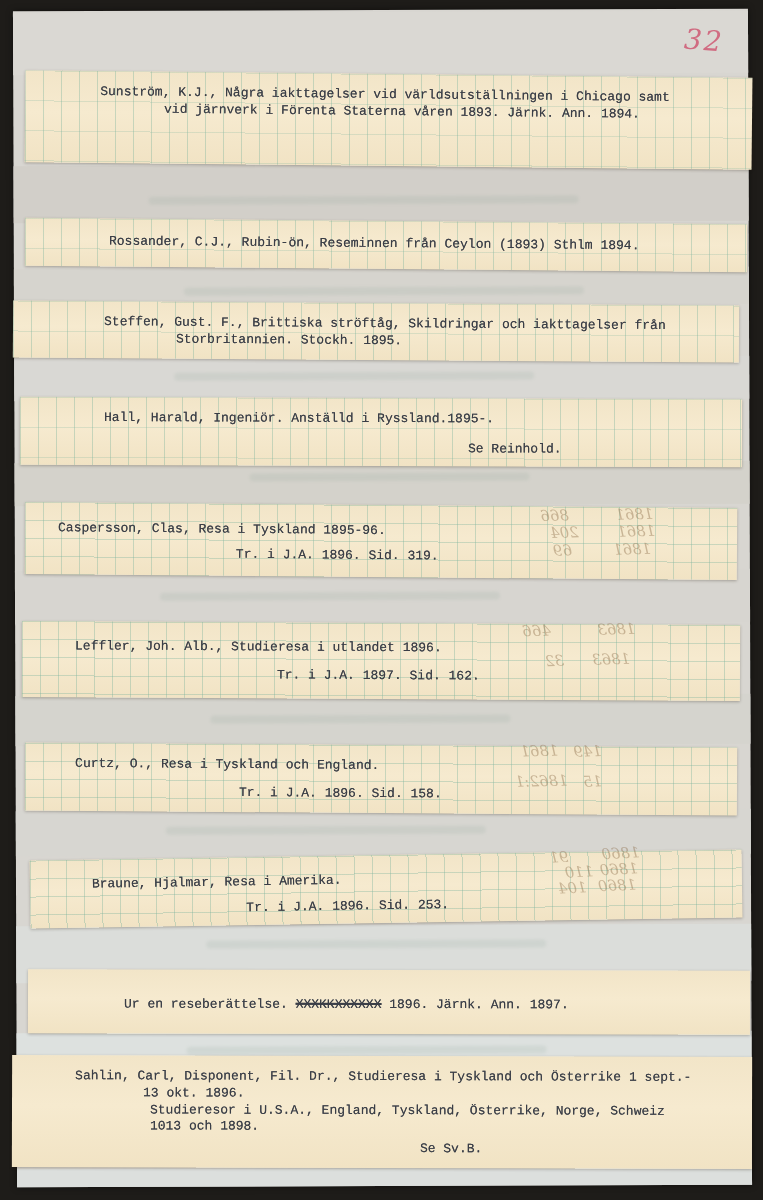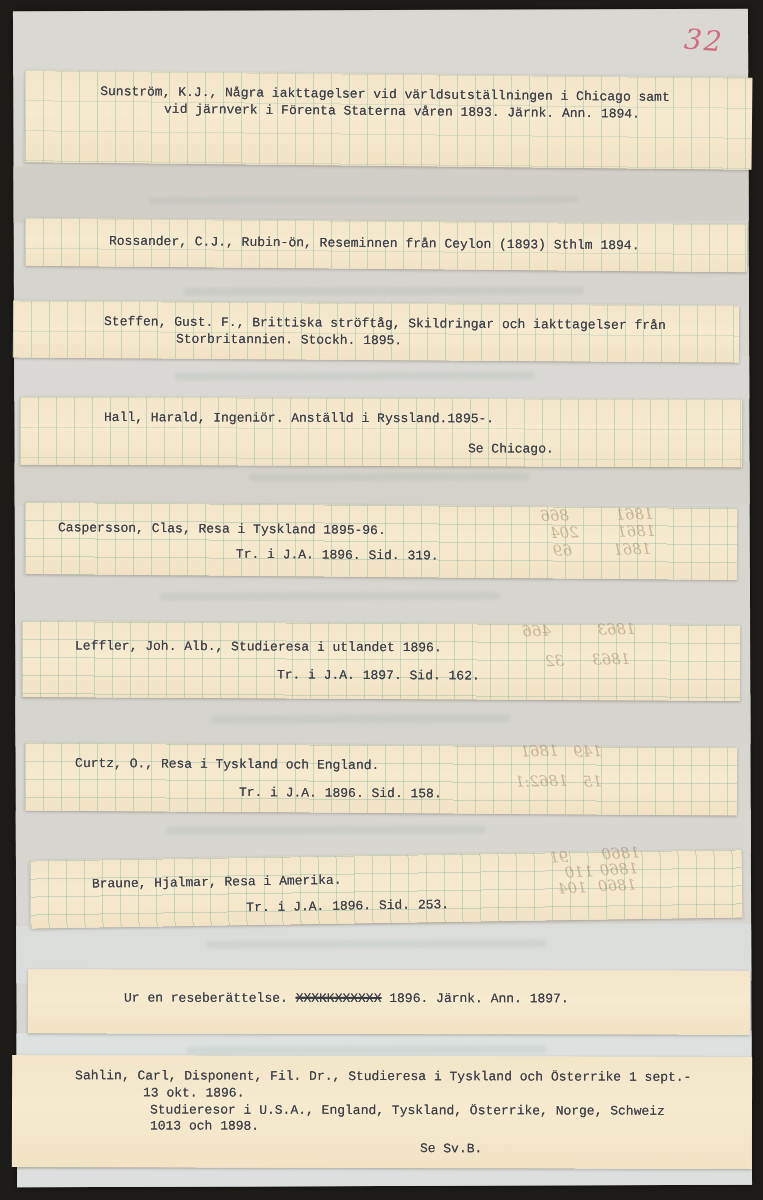--- a/index.html
+++ b/index.html
@@ -107,21 +107,21 @@
     </div>
     <div class="slip grid-vertical" style="left: 25px; top: 221px; width: 722px; height: 48px; transform: rotate(0.5deg);">
       <div class="tw-line" style="left: 84px; top: 16px;">Rossander, C.J., Rubin-ön, Reseminnen från Ceylon (1893) Sthlm 1894.</div>
     </div>
     <div class="slip grid-vertical" style="left: 13px; top: 303px; width: 726px; height: 57px; transform: rotate(0.4deg);">
       <div class="tw-line" style="left: 91px; top: 14px;">Steffen, Gust. F., Brittiska ströftåg, Skildringar och iakttagelser från</div>
       <div class="tw-line" style="left: 163px; top: 31px;">Storbritannien. Stockh. 1895.</div>
     </div>
     <div class="slip grid-vertical" style="left: 20px; top: 398px; width: 722px; height: 68px; transform: rotate(0.2deg);">
       <div class="tw-line" style="left: 84px; top: 14px;">Hall, Harald, Ingeniör. Anställd i Ryssland.1895-.</div>
-      <div class="tw-line" style="left: 448px; top: 44px;">Se Chicago.</div>
+      <div class="tw-line" style="left: 448px; top: 44px;">Se Reinhold.</div>
     </div>
     <div class="slip grid-square" style="left: 25px; top: 505px; width: 712px; height: 72px; transform: rotate(0.5deg);">
       <div class="tw-line" style="left: 33px; top: 19px;">Caspersson, Clas, Resa i Tyskland 1895-96.</div>
       <div class="tw-line" style="left: 211px; top: 44px;">Tr. i J.A. 1896. Sid. 319.</div>
       <div class="bleed-mark" style="left: 515px; top: 0px;">866</div>
       <div class="bleed-mark" style="left: 590px; top: -2px;">1861</div>
       <div class="bleed-mark" style="left: 525px; top: 17px;">204</div>
       <div class="bleed-mark" style="left: 592px; top: 15px;">1861</div>
       <div class="bleed-mark" style="left: 528px; top: 35px;">69</div>
       <div class="bleed-mark" style="left: 588px; top: 33px;">1861</div>
@@ -146,21 +146,21 @@
       <div class="tw-line" style="left: 62px; top: 18px;">Braune, Hjalmar, Resa i Amerika.</div>
       <div class="tw-line" style="left: 216px; top: 44px;">Tr. i J.A. 1896. Sid. 253.</div>
       <div class="bleed-mark" style="left: 520px; top: -4px;">91</div>
       <div class="bleed-mark" style="left: 572px; top: -7px;">1860</div>
       <div class="bleed-mark" style="left: 535px; top: 11px;">110</div>
       <div class="bleed-mark" style="left: 570px; top: 9px;">1860</div>
       <div class="bleed-mark" style="left: 528px; top: 27px;">104</div>
       <div class="bleed-mark" style="left: 568px; top: 25px;">1860</div>
     </div>
     <div class="slip" style="left: 28px; top: 970px; width: 722px; height: 64px; transform: rotate(0.1deg);">
-      <div class="tw-line" style="left: 96px; top: 22px;"><span>Ur en reseberättelse. </span><span class="struck">XXXKKXXXXXX</span><span> 1896. Järnk. Ann. 1897.</span></div>
+      <div class="tw-line" style="left: 96px; top: 28px;"><span>Ur en reseberättelse. </span><span class="struck">XXXKKXXXXXX</span><span> 1896. Järnk. Ann. 1897.</span></div>
     </div>
     <div class="slip" style="left: 12px; top: 1056px; width: 740px; height: 112px; transform: rotate(0.15deg);">
       <div class="tw-line" style="left: 63px; top: 14px;">Sahlin, Carl, Disponent, Fil. Dr., Studieresa i Tyskland och Österrike 1 sept.-</div>
       <div class="tw-line" style="left: 131px; top: 31px;">13 okt. 1896.</div>
       <div class="tw-line" style="left: 138px; top: 48px;">Studieresor i U.S.A., England, Tyskland, Österrike, Norge, Schweiz</div>
       <div class="tw-line" style="left: 138px; top: 64px;">1013 och 1898.</div>
       <div class="tw-line" style="left: 408px; top: 86px;">Se Sv.B.</div>
     </div>
   </div>
 

